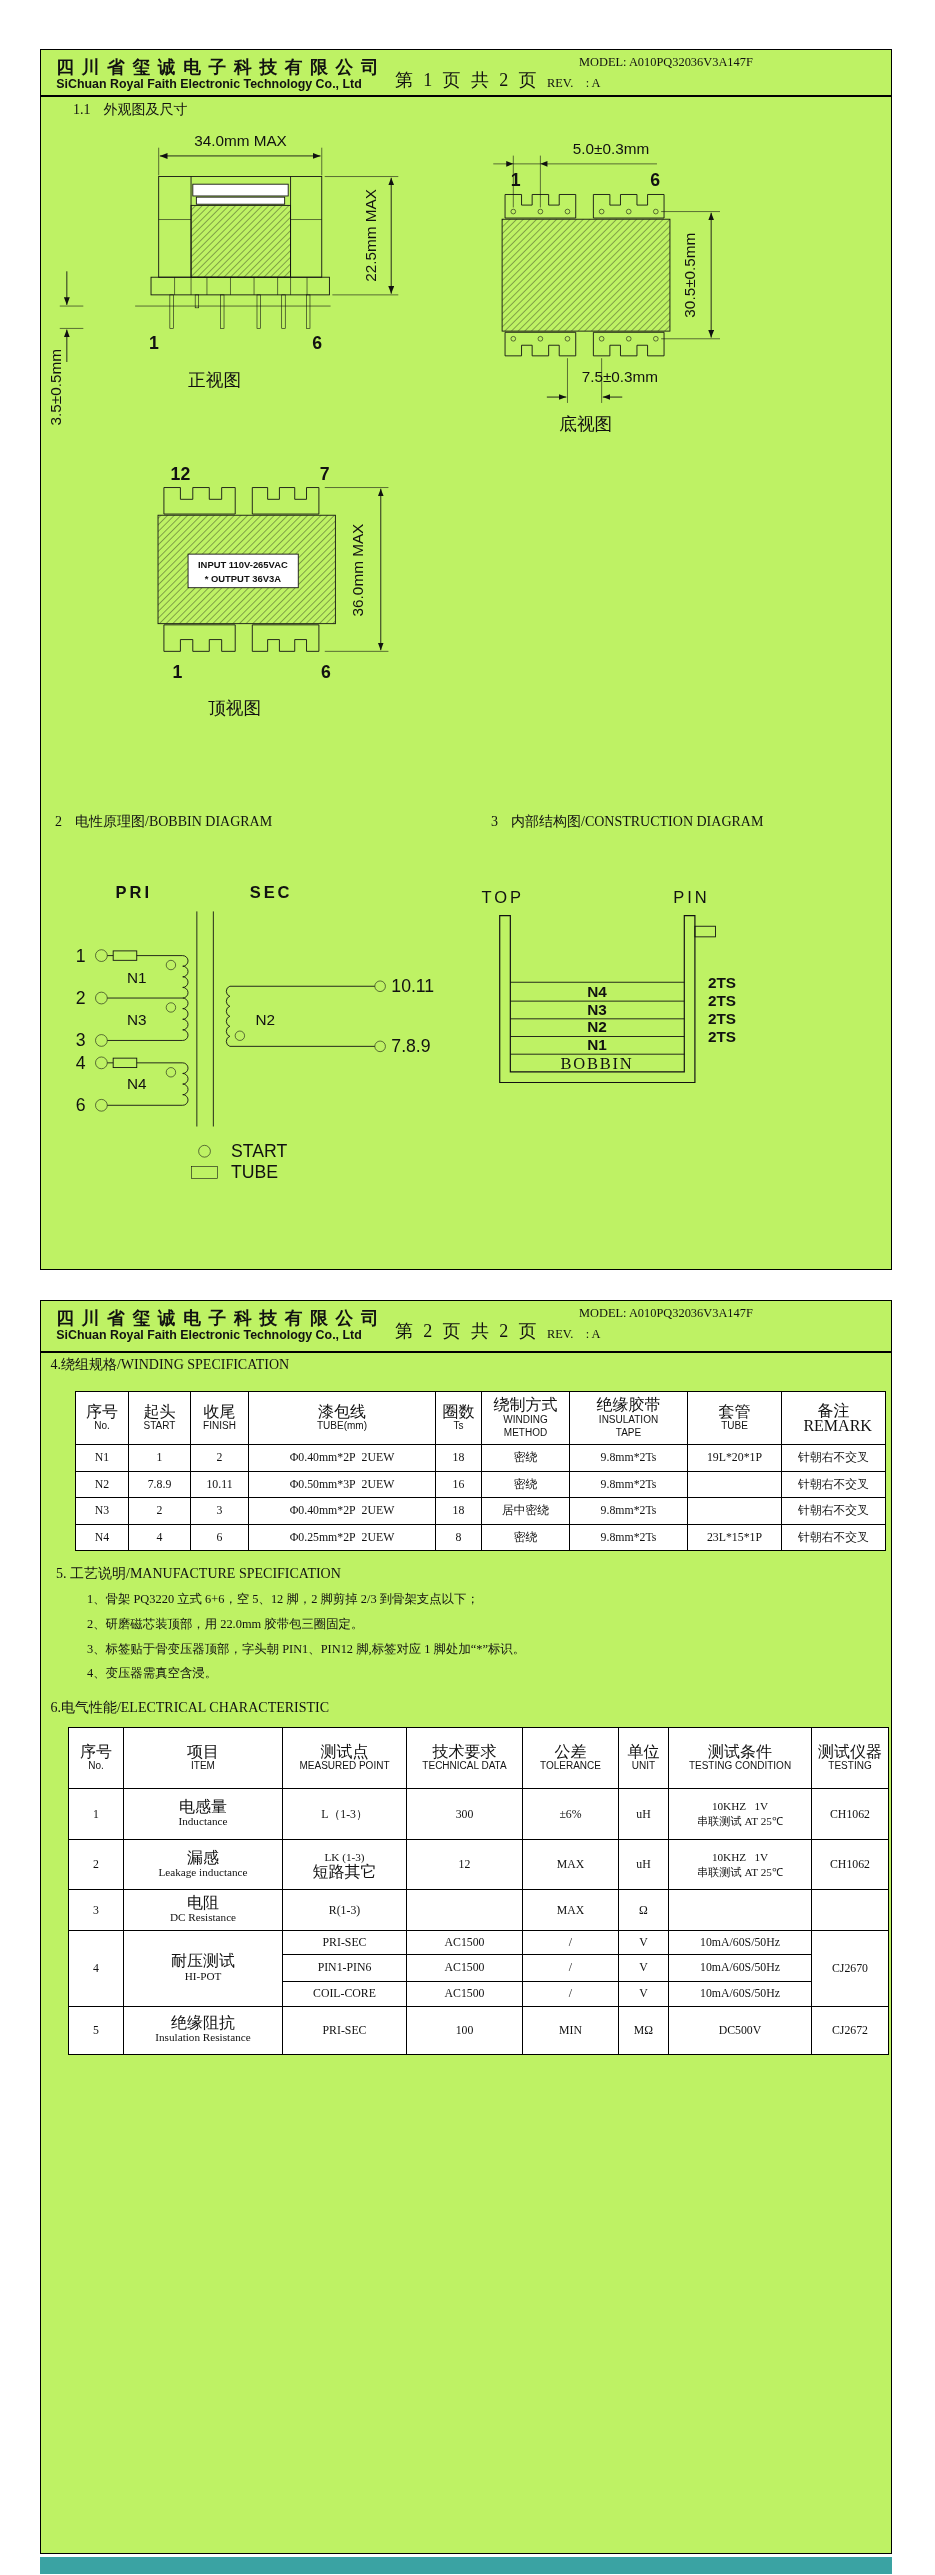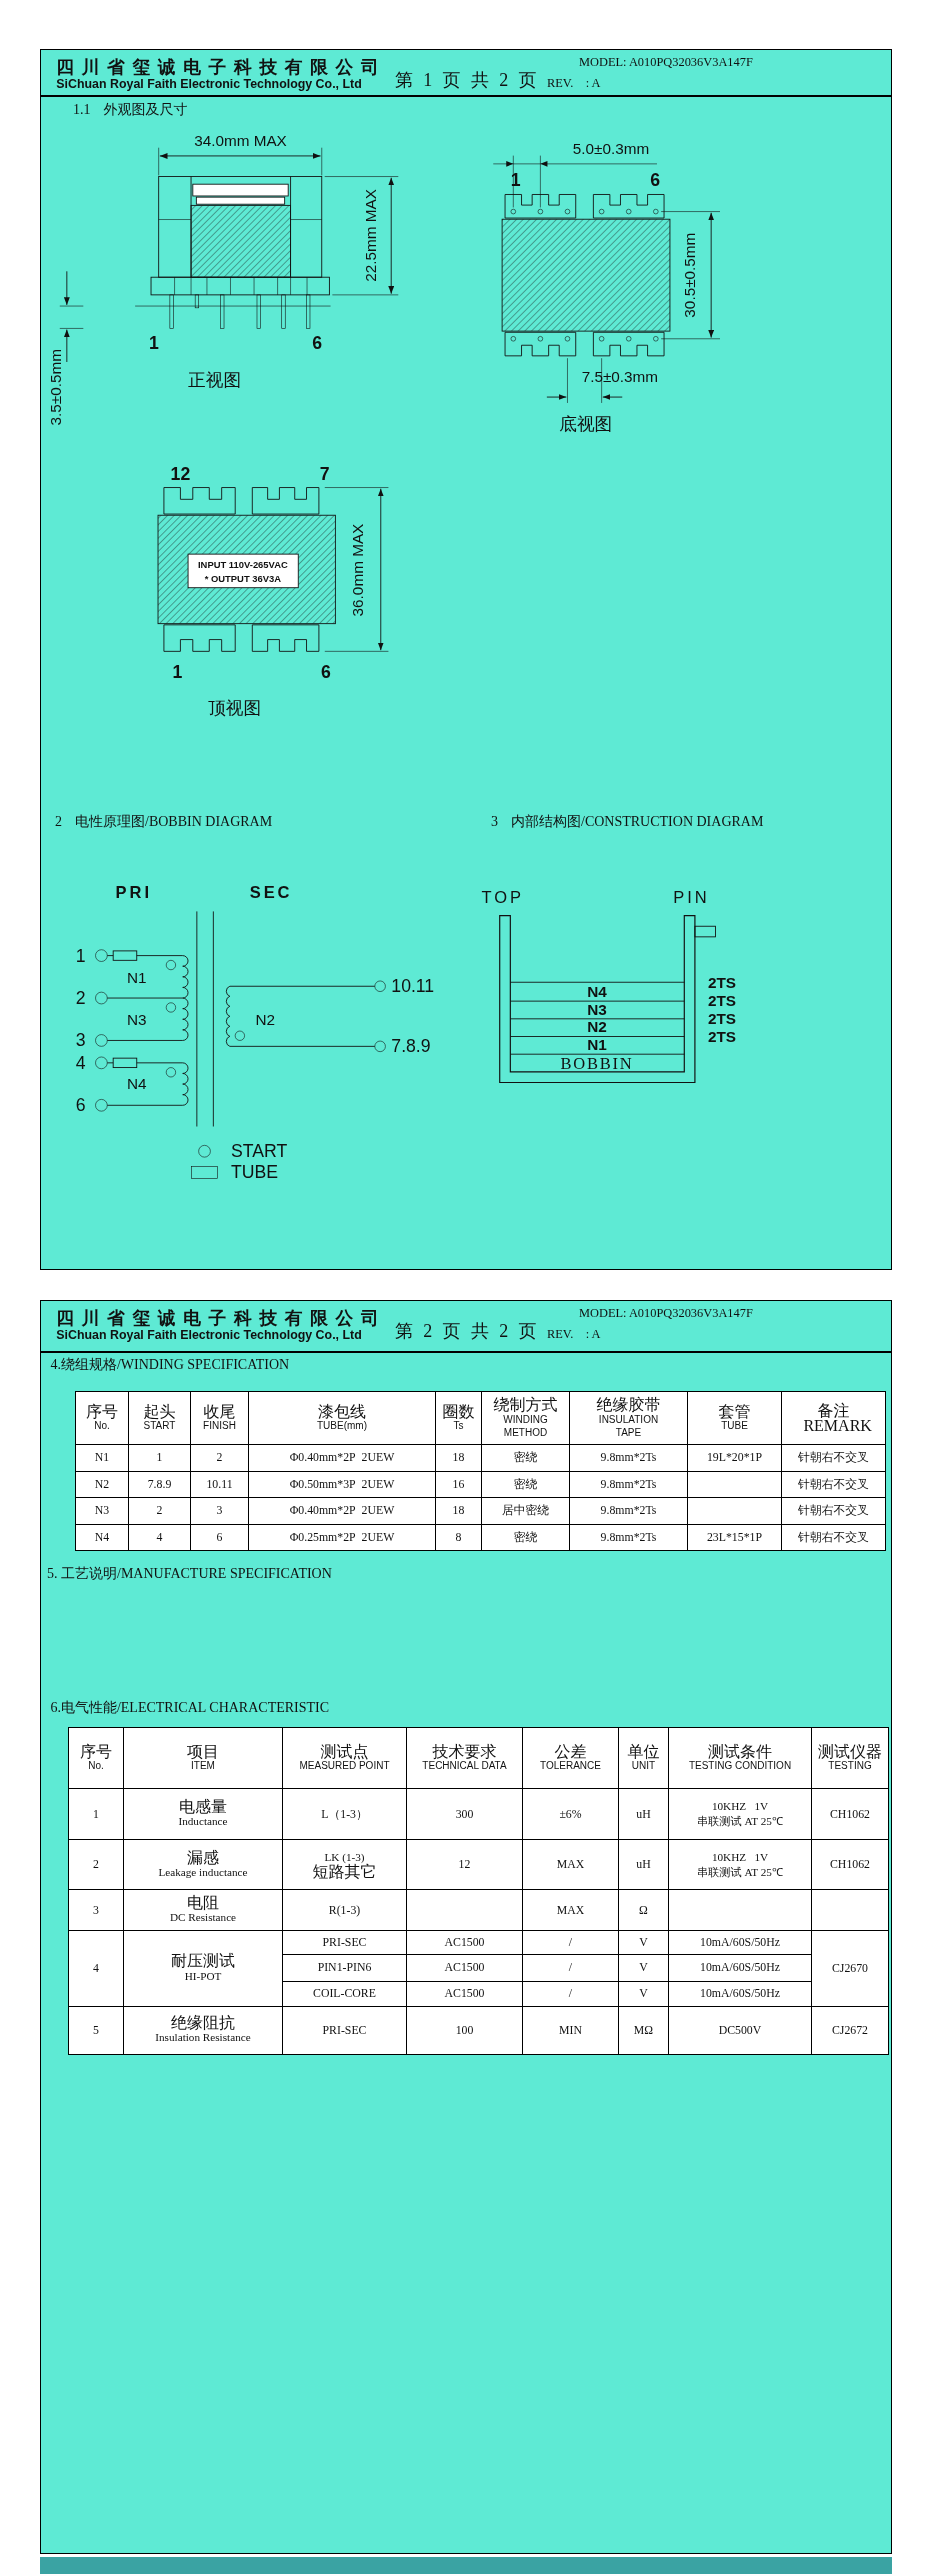--- a/index.html
+++ b/index.html
@@ -1,17 +1,17 @@
 <!DOCTYPE html>
 <html style="font-size:9.4px"><head>
 <meta charset="utf-8">
 <style>
   html,body{margin:0;padding:0}
   body{width:935px;height:2576px;position:relative;background:#fff;font-family:"Liberation Serif",serif;color:#111}
-  .page{position:absolute;border:1.2px solid #000;background:#5eead4;box-sizing:border-box}
+  .page{position:absolute;border:1.2px solid #000;background:#bef264;box-sizing:border-box}
   .serif{font-family:"Liberation Serif",serif}
   .company-cn{position:absolute;left:15.3px;top:4.7px;font-size:17.7px;font-weight:bold;letter-spacing:7.7px;white-space:nowrap}
   .company-en{position:absolute;left:15.3px;top:27px;font-size:12.4px;font-weight:bold;font-family:"Liberation Sans",sans-serif;white-space:nowrap}
   .pageinfo{position:absolute;left:354px;top:17.7px;font-size:18px;letter-spacing:2.9px;white-space:nowrap}
   .model{position:absolute;left:538px;top:4.7px;font-size:12.4px;white-space:nowrap}
   .rev{position:absolute;left:506px;top:26px;font-size:12.4px;white-space:nowrap}
   .hline{position:absolute;left:0;right:0;top:45px;height:1.8px;background:#000}
   .heading{position:absolute;font-weight:normal;font-size:14px;white-space:nowrap}
   .heading .num{margin-right:13px}
   
@@ -377,22 +377,28 @@
       <td class="val">Φ0.25mm*2P&nbsp;&nbsp;2UEW</td>
       <td class="val">8</td>
       <td class="val">密绕</td>
       <td class="val">9.8mm*2Ts</td>
       <td class="val">23L*15*1P</td>
       <td class="val">针朝右不交叉</td>
     </tr>
     </tbody>
   </table>
 
-  <div class="heading serif" style="left:6px;top:264px">5.&nbsp;工艺说明/MANUFACTURE SPECIFICATION</div>
-
+  <div class="heading serif" style="left:15px;top:264px">5.&nbsp;工艺说明/MANUFACTURE SPECIFICATION</div>
+
+  <div class="mitems serif" style="left:46px;top:290px">
+    <p>1、骨架 PQ3220 立式 6+6，空 5、12 脚，2 脚剪掉 2/3 到骨架支点以下；</p>
+    <p>2、研磨磁芯装顶部，用 22.0mm 胶带包三圈固定。</p>
+    <p>3、标签贴于骨变压器顶部，字头朝 PIN1、PIN12 脚,标签对应 1 脚处加“*”标识。</p>
+    <p>4、变压器需真空含浸。</p>
+  </div>
 
   <div class="heading serif" style="left:9.4px;top:398px">6.电气性能/ELECTRICAL CHARACTERISTIC</div>
 
   <table class="spec" style="left:27px;top:426px;width:820px">
     <colgroup>
       <col style="width:55px">
         <col style="width:159px">
         <col style="width:124px">
         <col style="width:116px">
         <col style="width:96px">

